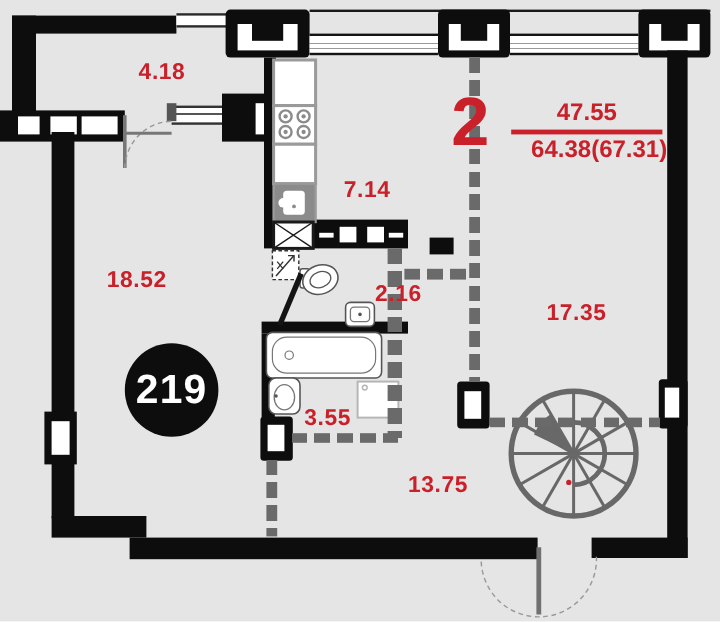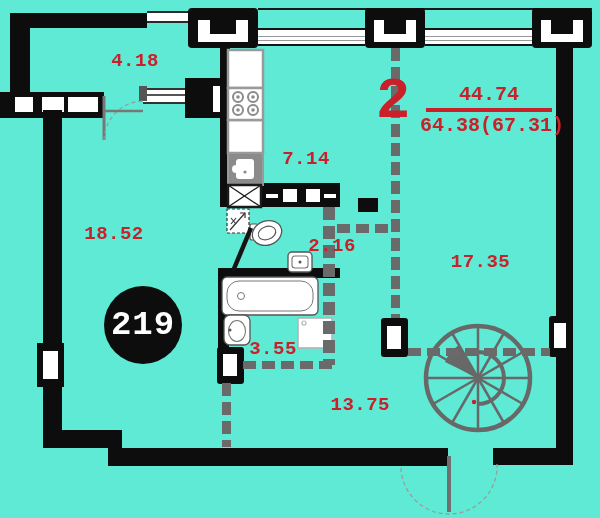--- a/index.html
+++ b/index.html
@@ -1,18 +1,18 @@
 <!DOCTYPE html>
 <html><head>
 <meta charset="utf-8">
 <style>
   html,body{margin:0;padding:0;background:#ffffff;}
   .plan{
-    position:relative;width:600px;height:518px;background:#5eead4;overflow:hidden;
-    font-family:Liberation Mono, monospace;
+    position:relative;width:600px;height:518px;background:#e5e5e5;overflow:hidden;
+    font-family:Liberation Sans, sans-serif;
   }
   .abs{position:absolute;}
   .wall{position:absolute;background:#0d0d0d;}
   .white{position:absolute;background:#ffffff;}
   .dash-v{position:absolute;background:repeating-linear-gradient(180deg,#6a6a6a 0 13px,transparent 13px 19px);}
   .dash-h{position:absolute;background:repeating-linear-gradient(90deg,#6a6a6a 0 13px,transparent 13px 19px);}
   .win{position:absolute;background:
       linear-gradient(#ffffff 0 6px,#9a9a9a 6px 7px,#ffffff 7px 10px,#9a9a9a 10px 11px,#ffffff 11px 100%);
       border-top:2px solid #141414;border-bottom:2px solid #141414;}
   .glaze{position:absolute;background:#ffffff;border-top:2px solid #2a2a2a;border-bottom:2px solid #2a2a2a;}
@@ -202,19 +202,19 @@
 
   <div class="area-label" style="left:106px;top:50px;width:58px;">4.18</div>
   <div class="area-label" style="left:76px;top:223px;width:76px;">18.52</div>
   <div class="area-label" style="left:277px;top:148px;width:58px;">7.14</div>
   <div class="area-label" style="left:279px;top:235px;width:50px;margin-left:28px;">2.16</div>
   <div class="area-label" style="left:448px;top:251px;width:65px;">17.35</div>
   <div class="area-label" style="left:247px;top:338px;width:52px;">3.55</div>
   <div class="area-label" style="left:325px;top:394px;width:65px;text-align:right;">13.75</div>
 
   <div class="big-num" style="left:376px;top:74px;">2</div>
-  <div class="frac" style="left:426px;top:83px;width:126px;">44.74</div>
+  <div class="frac" style="left:426px;top:83px;width:126px;">47.55</div>
   <div class="frac-line" style="left:426px;top:108px;width:126px;"></div>
   <div class="frac" style="left:420px;top:114px;width:136px;text-align:right;">64.38(67.31)</div>
 
   <div class="badge">219</div>
 
 </div>
 
 </body></html>

